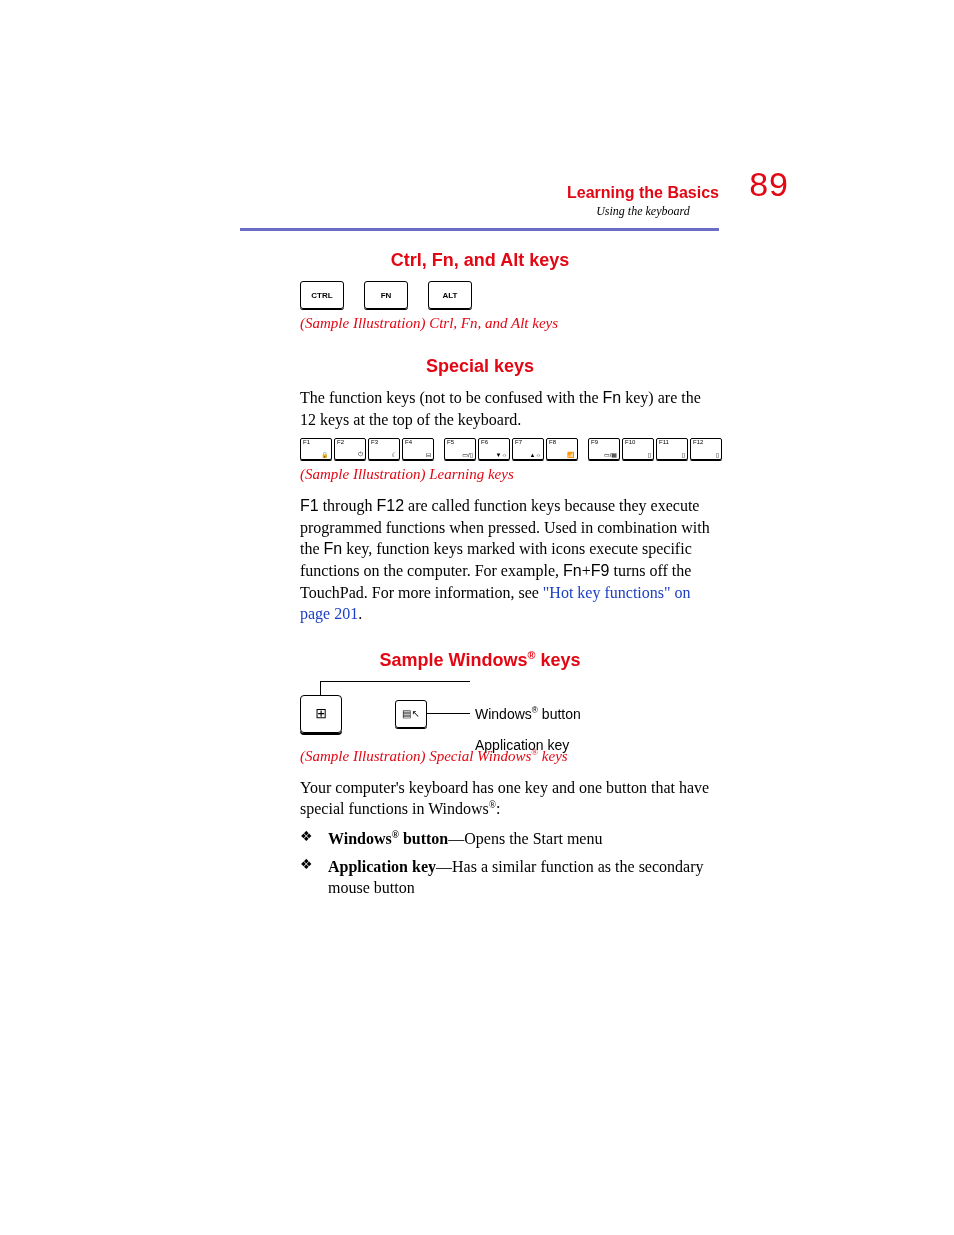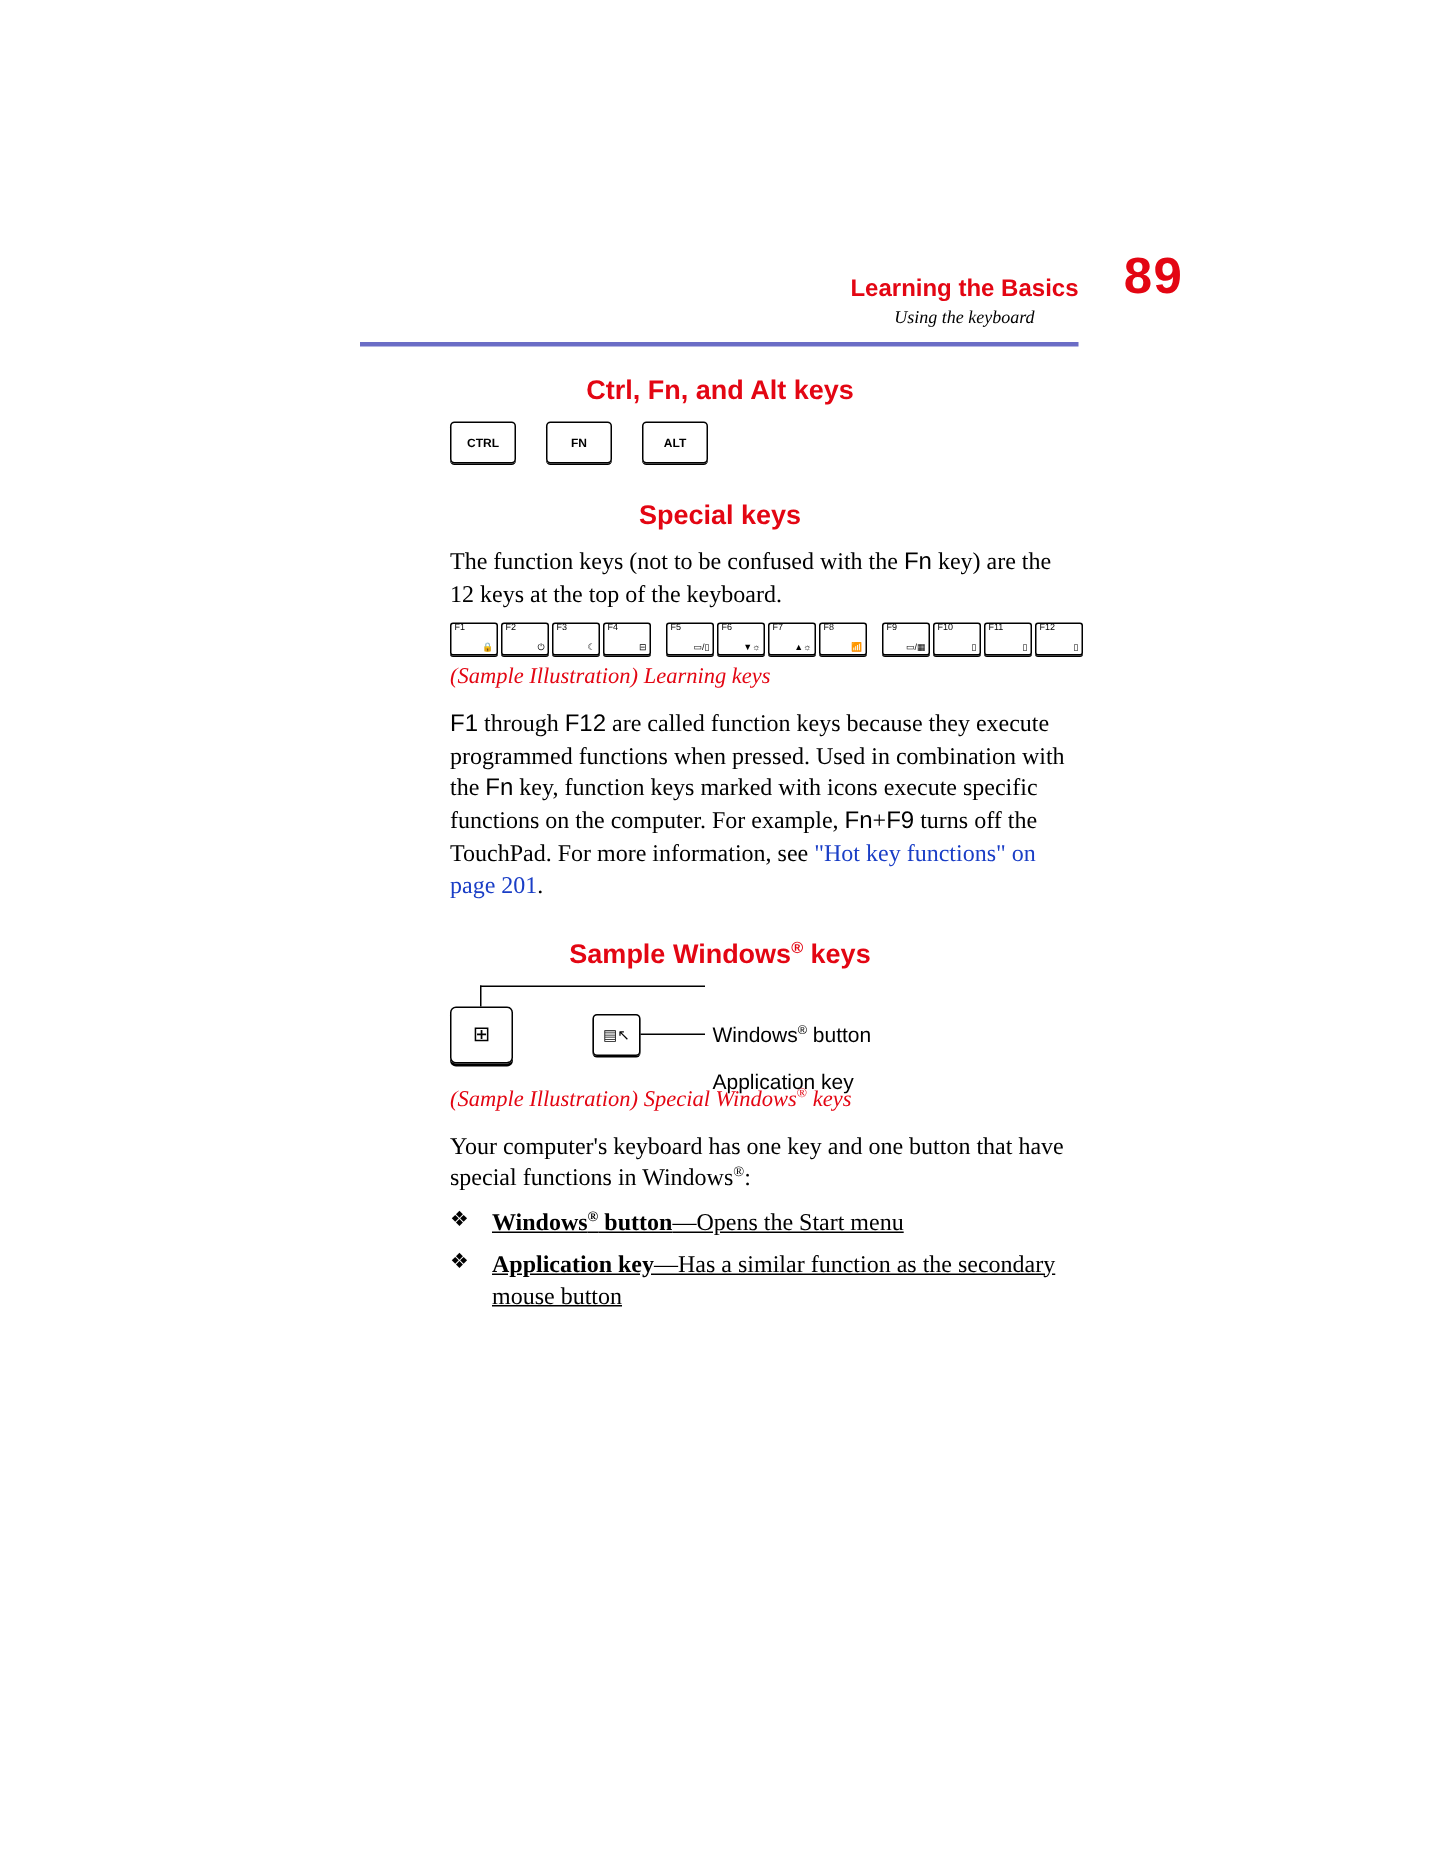--- a/index.html
+++ b/index.html
@@ -32,21 +32,21 @@
     font-size: 12px;
   }
   .pagenum {
     position: absolute;
     top: 165px;
     right: 235px;
     transform: translateX(70px);
     color: #e30613;
     font-family: Arial, Helvetica, sans-serif;
     font-size: 34px;
-    font-weight: 700;
+    font-weight: 400;
     letter-spacing: 1px;
   }
   .divider {
     position: absolute;
     top: 228px;
     left: 240px;
     right: 235px;
     height: 3px;
     background: #6b6dc6;
   }
@@ -142,21 +142,20 @@
     list-style: none;
     padding-left: 0;
     margin: 6px 0;
   }
   ul.diamond li {
     position: relative;
     padding-left: 28px;
     margin: 6px 0;
     font-size: 16px;
     line-height: 1.35;
-    text-decoration: underline;
   }
   ul.diamond li::before {
     content: "❖";
     position: absolute;
     left: 0;
     top: 0;
     font-size: 14px;
   }
   .winkeys {
     position: relative;
@@ -210,20 +209,21 @@
 
   <div class="content">
 
     <h2 class="red">Ctrl, Fn, and Alt keys</h2>
     <div class="indent">
       <div class="keyrow">
         <div class="key">CTRL</div>
         <div class="key">FN</div>
         <div class="key">ALT</div>
       </div>
+      <div class="caption">(Sample Illustration) Ctrl, Fn, and Alt keys</div>
     </div>
 
     <h2 class="red">Special keys</h2>
     <div class="indent">
       <p>
         <span>The function keys (not to be confused with the </span><span class="sans">Fn</span><span> key) are the 12 keys at the top of the keyboard.</span>
       </p>
       <div class="fkeyrow">
         <div class="fkeygroup">
           <div class="fkey">

